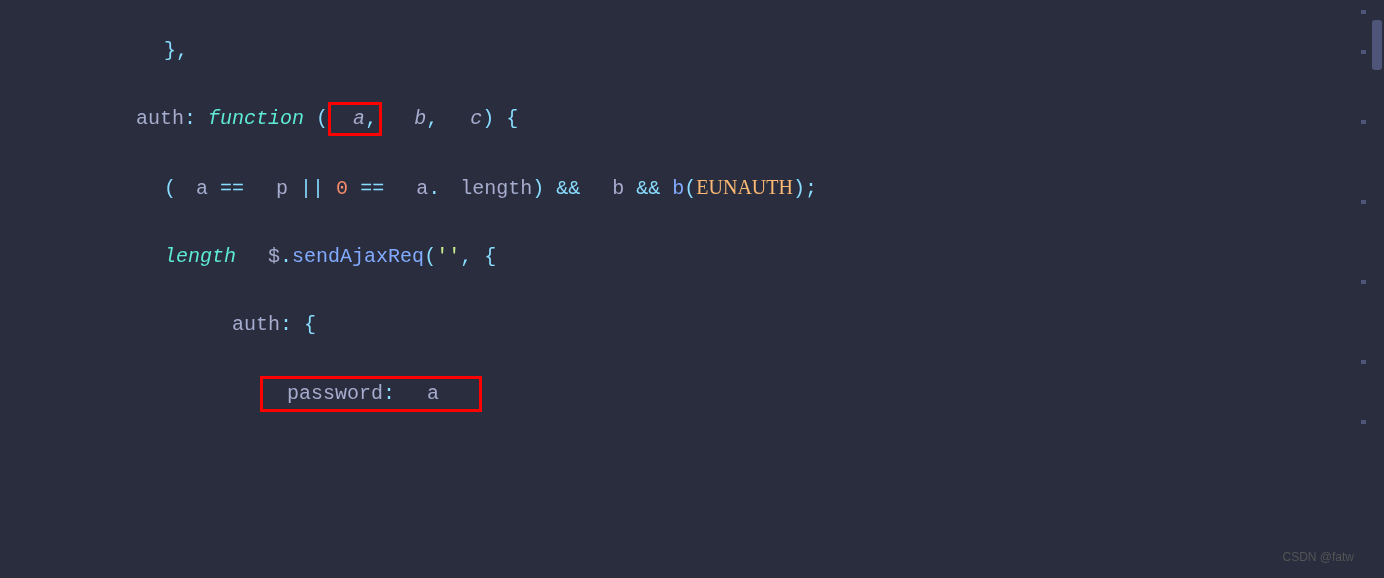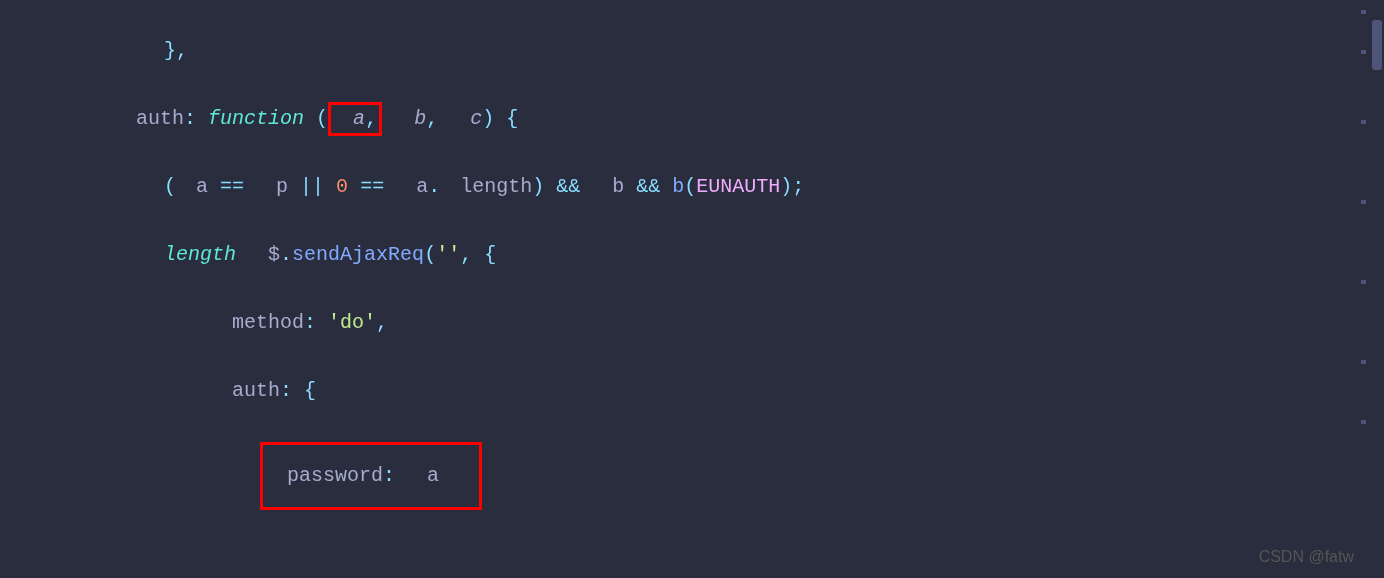--- a/index.html
+++ b/index.html
@@ -25,32 +25,32 @@
     }
     .line {
       min-height: 34px;
       display: block;
     }
     .purple { color: #5eead4; font-style: italic; }
     .blue { color: #82aaff; }
     .cyan { color: #89ddff; }
     .orange { color: #f78c6c; }
     .green { color: #c3e88d; }
-    .red { color: #f0abfc; }
+    .red { color: #fdba74; font-family: Liberation Serif, serif; }
     .white { color: #a6accd; margin-left: 20px; }
     .i { font-style: italic; }
     .red-box {
       border: 3px solid #ff0000;
       padding: 0 2px;
       display: inline-block;
       line-height: 28px;
     }
     .red-box-2 {
       border: 3px solid #ff0000;
-      padding: 16px 4px;
+      padding: 0 4px;
       display: inline-block;
       line-height: 30px;
     }
     .scrollbar {
       position: absolute;
       right: 0;
       top: 0;
       width: 14px;
       height: 578px;
       background: #292d3e;
@@ -74,34 +74,33 @@
     .minimap-dot {
       width: 5px;
       height: 4px;
       background: #4e5579;
       position: absolute;
     }
     .watermark {
       position: absolute;
       bottom: 4px;
       right: 30px;
-      font-size: 16px;
+      font-size: 12px;
       color: #555;
       font-family: sans-serif;
     }
   </style>
 </head>
 <body>
 
 <div class="editor">
 <span class="line">            <span class="cyan">},</span></span>
 <span class="line">        <span class="white">auth</span><span class="cyan">:</span> <span class="purple">function</span> <span class="cyan">(</span><span class="red-box"><span class="white i">a</span><span class="cyan">,</span></span> <span class="white i">b</span><span class="cyan">,</span> <span class="white i">c</span><span class="cyan">)</span> <span class="cyan">{</span></span>
 <span class="line">            <span class="cyan">(</span><span class="white">a</span><span class="cyan"> == </span><span class="white">p</span><span class="cyan"> || </span><span class="orange">0</span><span class="cyan"> == </span><span class="white">a</span><span class="cyan">.</span><span class="white">length</span><span class="cyan">)</span><span class="cyan"> &amp;&amp; </span><span class="white">b</span><span class="cyan"> &amp;&amp; </span><span class="blue">b</span><span class="cyan">(</span><span class="red">EUNAUTH</span><span class="cyan">)</span><span class="cyan">;</span></span>
 <span class="line">            <span class="purple">length</span><span> </span><span class="white">$</span><span class="cyan">.</span><span class="blue">sendAjaxReq</span><span class="cyan">(</span><span class="green">''</span><span class="cyan">,</span><span> </span><span class="cyan">{</span></span>
-<span class="line">                <span class="white">method</span><span class="cyan">:</span><span> </span><span class="green">'do'</span><span class="cyan">,</span></span>
 <span class="line">                <span class="white">auth</span><span class="cyan">:</span><span> </span><span class="cyan">{</span></span>
 <span class="line">                    <span class="red-box-2"><span class="white">password</span><span class="cyan">:</span><span> </span><span class="white">a</span>   </span></span>
 
 
 
 
 
 
 
 

